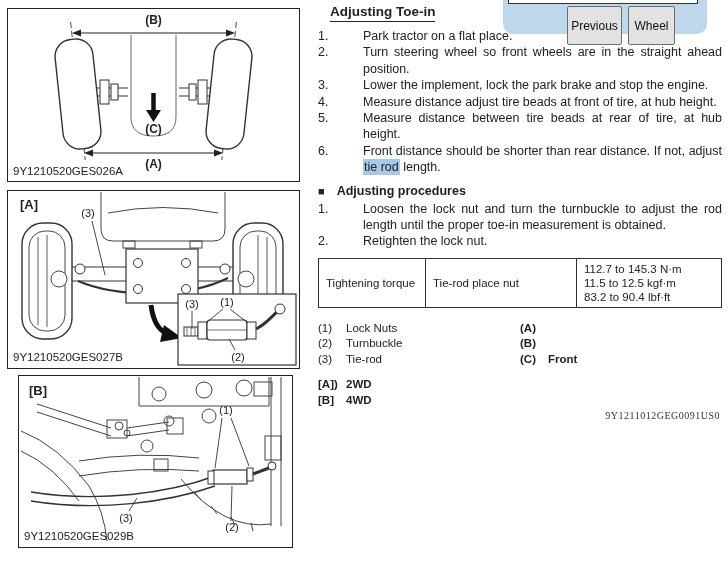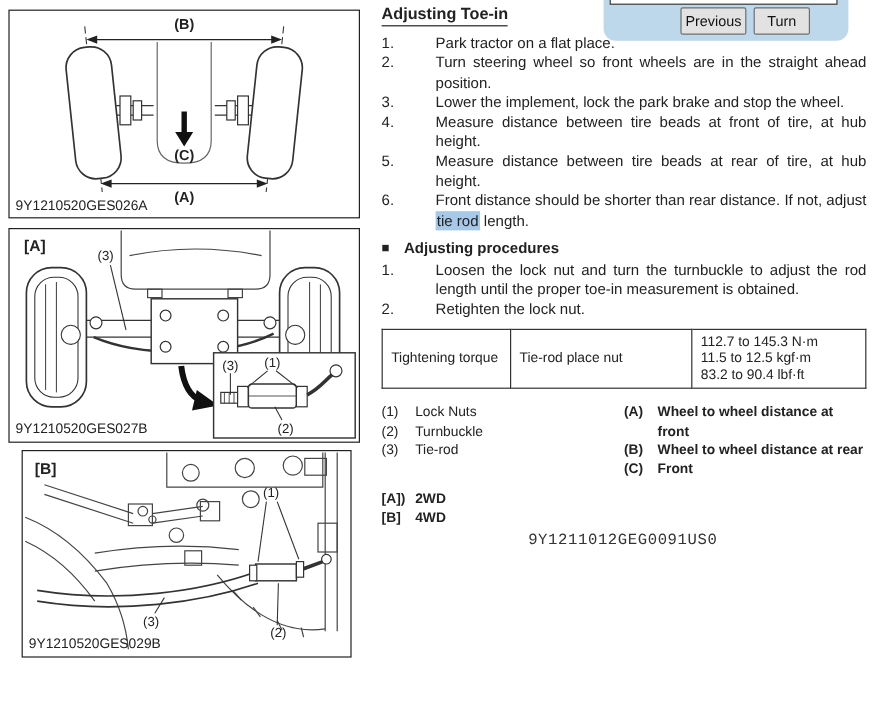--- a/index.html
+++ b/index.html
@@ -17,21 +17,21 @@
   svg text{font-family:"Liberation Sans","DejaVu Sans",sans-serif;fill:#222;}
   .svg-caption{font-size:11.5px;}
   .svg-callout{font-size:11px;}
   .svg-big-label{font-size:12px;font-weight:bold;}
   .svg-tag{font-size:13px;font-weight:bold;}
 
   
   .content{position:absolute;left:318px;top:0;width:404px;}
   .doc-title{
     display:inline-block;font-size:13.5px;font-weight:bold;line-height:17px;
-    margin:3px 0 6px 0;border-bottom:1.6px solid #222;padding-bottom:1px;
+    margin:3px 0 6px 12px;border-bottom:1.6px solid #222;padding-bottom:1px;
   }
   .step{display:flex;line-height:16.4px;font-size:12.5px;}
   .step-num{flex:0 0 22px;}
   .step-text{flex:1;text-align:justify;margin-left:23px;}
   .hl{background:#a8c8e8;padding:1px 1px;}
 
   table.spec{
     border-collapse:collapse;margin-top:8px;width:404px;
     font-size:11.5px;line-height:14px;
   }
@@ -48,37 +48,37 @@
   .proc{margin-top:1px;}
   .legend{display:flex;margin-top:13px;font-size:11.5px;line-height:15.5px;}
   .legend-col.left{width:202px;}
   .legend-col.right{flex:1;font-weight:bold;}
   .legend-row{display:flex;}
   .legend-key{flex:0 0 28px;}
   .variants{margin-top:9px;font-size:11.5px;font-weight:bold;line-height:16px;}
   .variant-row{display:flex;}
   .variant-key{flex:0 0 28px;}
   .doc-code{
-    margin-top:2px;text-align:center;padding-right:2px;
-    font-family:Liberation Mono, monospace;
-    font-size:13px;color:#333;letter-spacing:0.5px;
+    margin-top:2px;text-align:right;padding-right:2px;
+    font-family:Liberation Serif, serif;
+    font-size:10px;color:#333;letter-spacing:0.5px;
   }
 
   
   .nav-panel{
     position:absolute;left:503px;top:-26px;width:204px;height:60px;
     background:#bcd8ea;border-radius:10px;z-index:5;
   }
   .nav-search{
     position:absolute;left:5px;top:3px;width:190px;height:27px;
     border:1px solid #333;background:#fff;box-sizing:border-box;
     font-size:12px;padding:2px 4px;border-radius:0;
   }
   .nav-btn{
-    position:absolute;top:32px;height:23px;
+    position:absolute;top:32px;height:39px;
     background:#e2e2e2;border:1px solid #6e6e6e;border-radius:2px;
     font-family:"Liberation Sans","DejaVu Sans",sans-serif;
     font-size:12px;color:#111;padding:0;
   }
   .nav-btn.prev{left:64px;width:55px;}
   .nav-btn.next{left:125px;width:47px;}
 </style>
 </head>
 <body>
 
@@ -273,25 +273,25 @@
   <div class="step">
     <span class="step-num">1.</span>
     <span class="step-text">Park tractor on a flat place.</span>
   </div>
   <div class="step">
     <span class="step-num">2.</span>
     <span class="step-text">Turn steering wheel so front wheels are in the straight ahead position.</span>
   </div>
   <div class="step">
     <span class="step-num">3.</span>
-    <span class="step-text">Lower the implement, lock the park brake and stop the wheel.</span>
+    <span class="step-text">Lower the implement, lock the park brake and stop the engine.</span>
   </div>
   <div class="step">
     <span class="step-num">4.</span>
-    <span class="step-text">Measure distance between tire beads at front of tire, at hub height.</span>
+    <span class="step-text">Measure distance adjust tire beads at front of tire, at hub height.</span>
   </div>
   <div class="step">
     <span class="step-num">5.</span>
     <span class="step-text">Measure distance between tire beads at rear of tire, at hub height.</span>
   </div>
   <div class="step">
     <span class="step-num">6.</span>
     <span class="step-text"><span>Front distance should be shorter than rear distance. If not, adjust </span><span class="hl">tie rod</span><span> length.</span></span>
   </div>
 
@@ -337,25 +337,23 @@
         <span>Turnbuckle</span>
       </div>
       <div class="legend-row">
         <span class="legend-key">(3)</span>
         <span>Tie-rod</span>
       </div>
     </div>
     <div class="legend-col right">
       <div class="legend-row">
         <span class="legend-key">(A)</span>
-        <span>Wheel to wheel distance at front</span>
       </div>
       <div class="legend-row">
         <span class="legend-key">(B)</span>
-        <span>Wheel to wheel distance at rear</span>
       </div>
       <div class="legend-row">
         <span class="legend-key">(C)</span>
         <span>Front</span>
       </div>
     </div>
   </div>
 
   <div class="variants">
     <div class="variant-row">
@@ -367,14 +365,14 @@
       <span>4WD</span>
     </div>
   </div>
 
   <div class="doc-code">9Y1211012GEG0091US0</div>
 </div>
 
 <div class="nav-panel">
   <input class="nav-search" type="text" value="" style="">
   <button class="nav-btn prev">Previous</button>
-  <button class="nav-btn next">Turn</button>
+  <button class="nav-btn next">Wheel</button>
 </div>
 
 </body></html>

